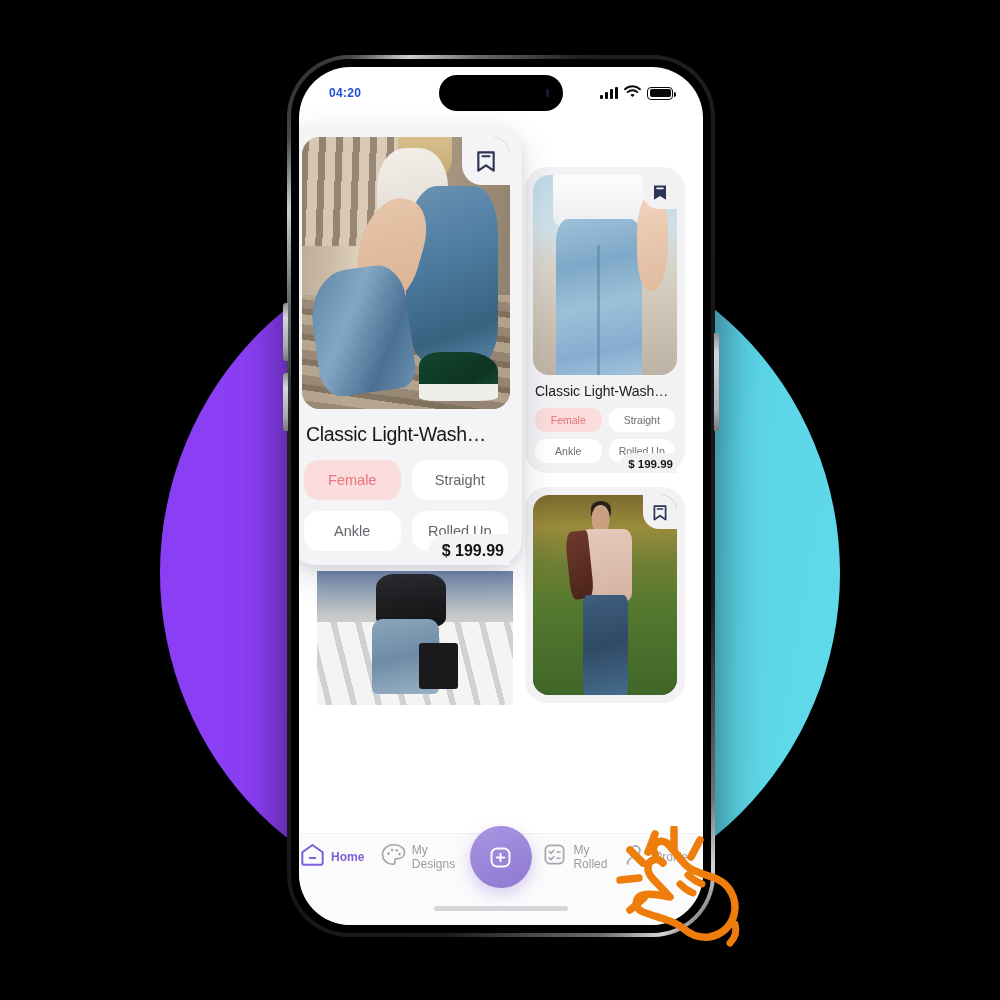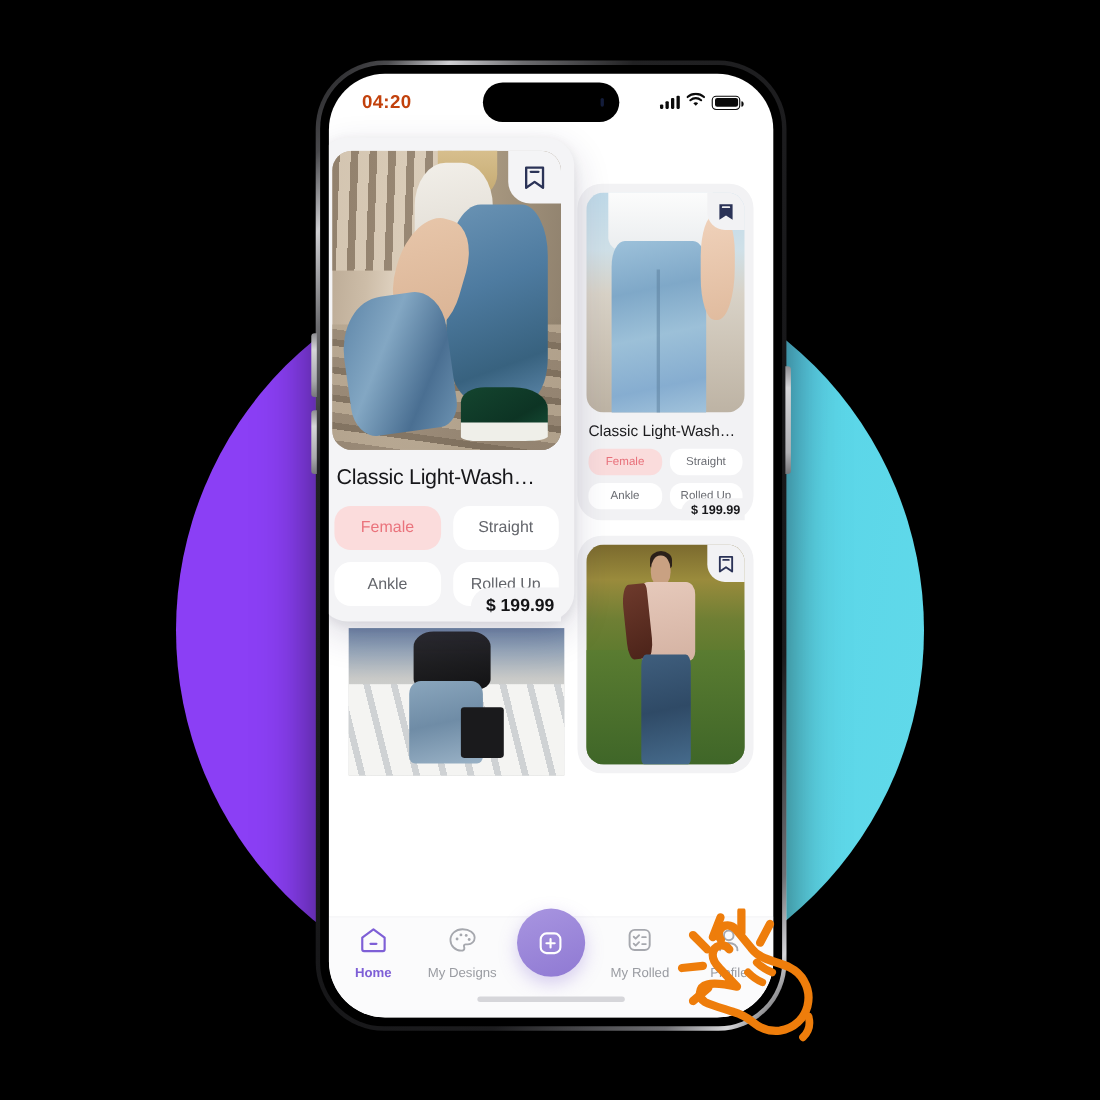--- a/index.html
+++ b/index.html
@@ -59,21 +59,21 @@
   #volume-down { top:318px; height:58px; }
 
   
   #statusbar {
     position:relative;
     height:52px;
     display:flex; align-items:center;
     padding:0 30px;
   }
   #clock {
-    font-size:17px; font-weight:bold; color:#c2410c;
+    font-size:12px; font-weight:bold; color:#1d4ed8;
     letter-spacing:.3px;
   }
   #dynamic-island {
     position:absolute;
     left:50%; transform:translateX(-50%);
     top:8px;
     width:124px; height:36px;
     border-radius:20px;
     background:#000;
   }
@@ -388,21 +388,21 @@
     height:92px;
     background:#fbfbfc;
     border-top:1px solid #f0f0f2;
     border-radius:0 0 51px 51px;
   }
   #nav-items {
     display:flex; align-items:flex-start;
     height:62px; padding-top:8px;
   }
   .nav-item {
-    flex:1; display:flex; flex-direction:column;
+    flex:1; display:flex; flex-direction:row;
     align-items:center; gap:5px;
   }
   .nav-label { font-size:12px; color:#9a9ca2; }
   .nav-item.active .nav-label { color:#7e5fd6; font-weight:bold; }
   #nav-center { flex:1; display:flex; justify-content:center; }
   #add-button {
     width:62px; height:62px; border-radius:50%;
     background:linear-gradient(160deg,#a895e0,#8f79d3);
     display:flex; align-items:center; justify-content:center;
     margin-top:-16px;

